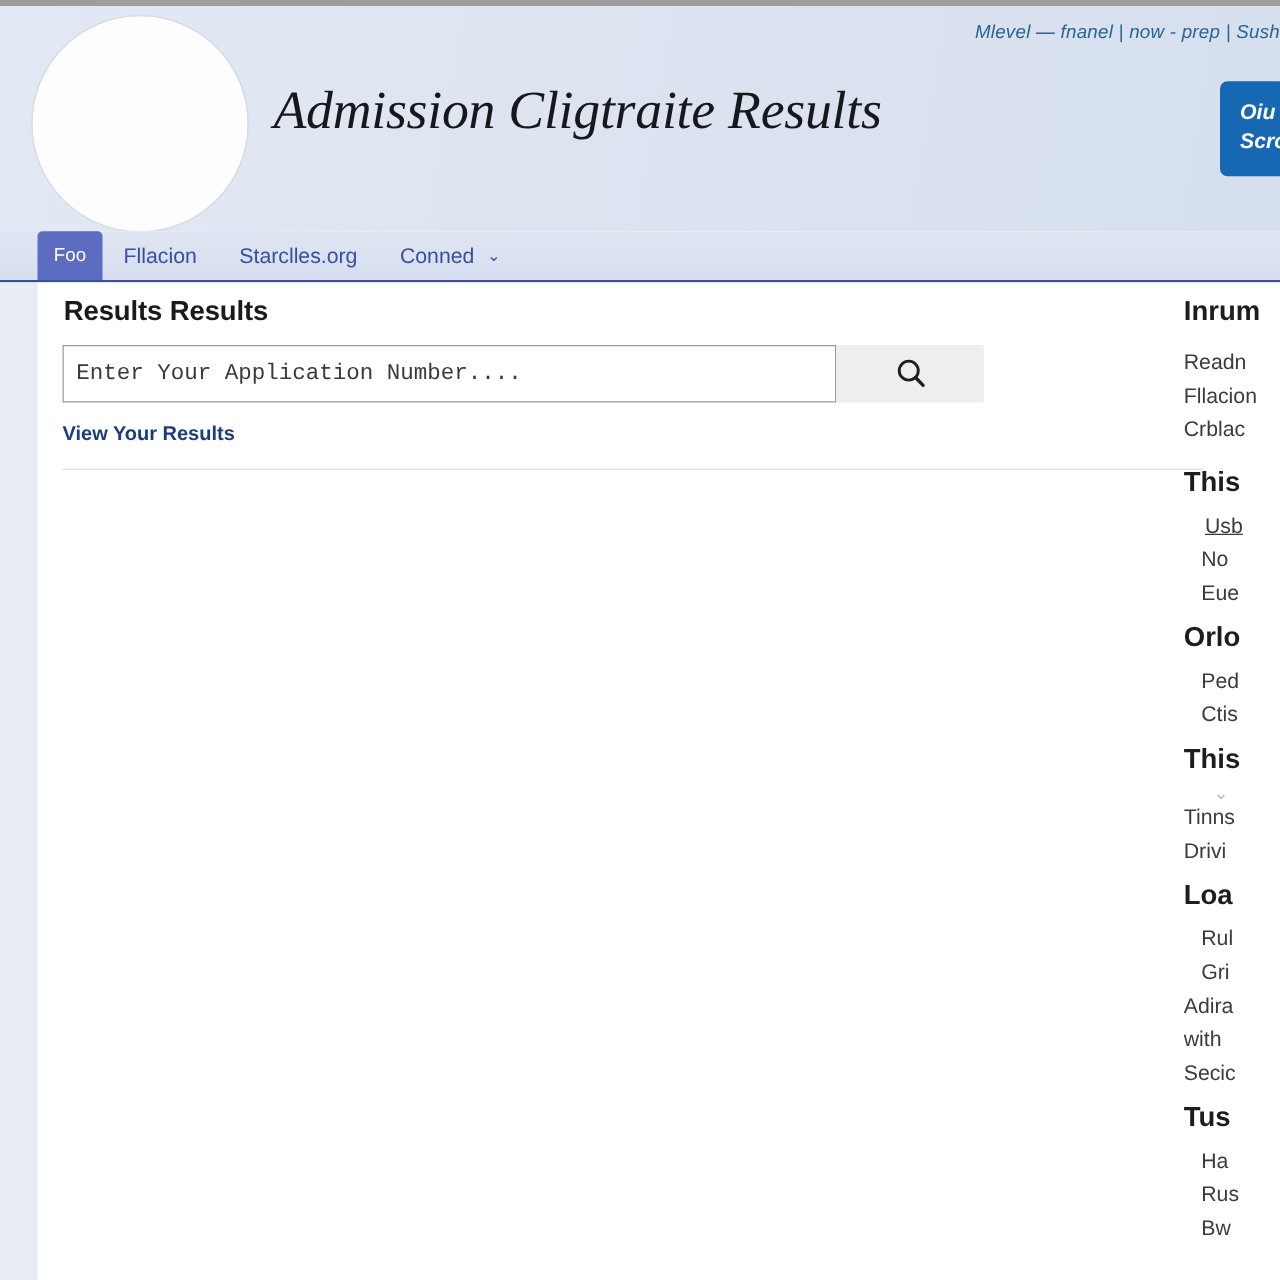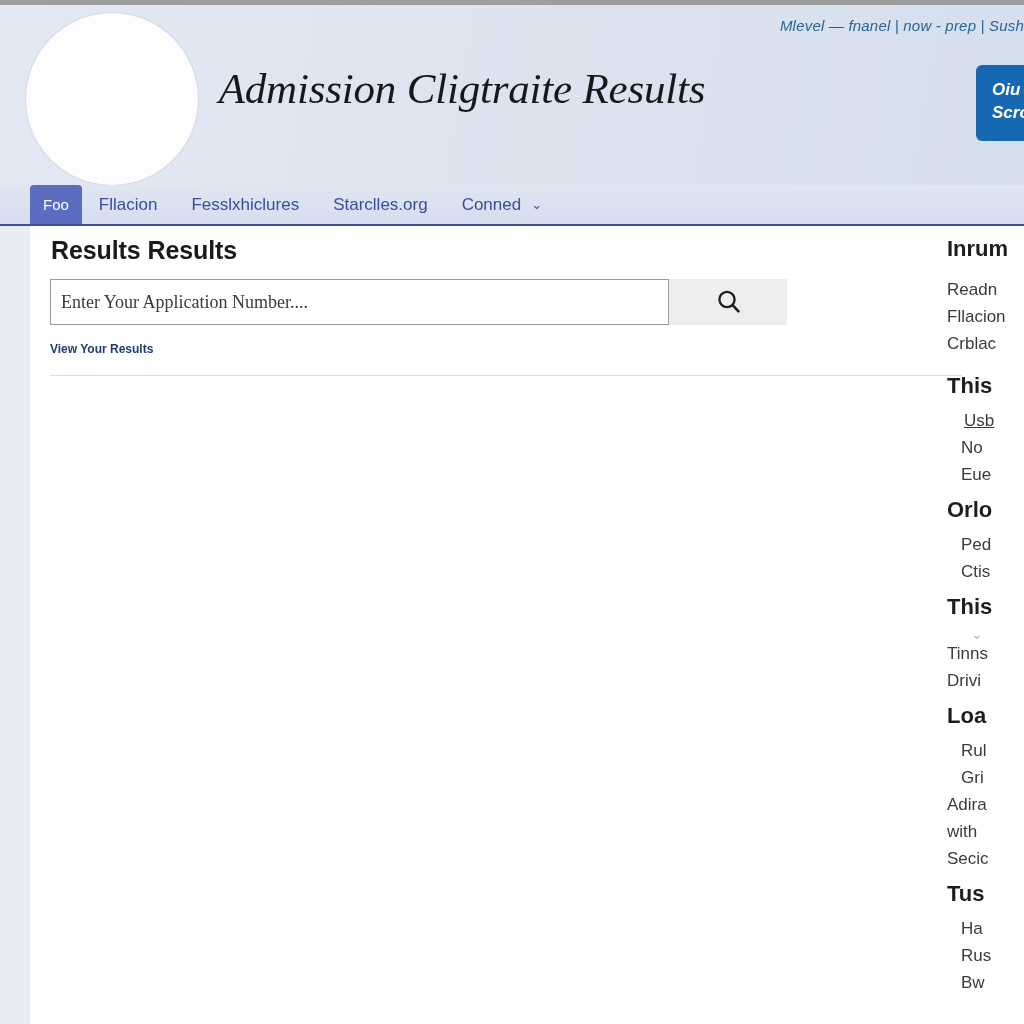--- a/index.html
+++ b/index.html
@@ -151,39 +151,39 @@
     box-sizing: border-box;
   }
 
   .main-col {
     position: absolute;
     left: 19px; top: 10px;
     width: 915px;
   }
 
   .page-heading {
-    font-size: 25px;
+    font-size: 22px;
     font-weight: bold;
     color: #1a1a1a;
     margin: 0 0 14px 2px;
     letter-spacing: -0.1px;
   }
 
   .search-row {
     display: flex;
     align-items: stretch;
     width: 737px;
     height: 46px;
     margin-left: 1px;
   }
   .search-input {
     flex: 1;
     border: 1px solid #9b9b9b;
     background: #ffffff;
-    font-family: Liberation Serif, serif;
+    font-family: Liberation Mono, monospace;
     font-size: 18px;
     color: #2c2c2c;
     padding: 0 10px;
     box-sizing: border-box;
     outline: none;
   }
   .search-input::placeholder { color: #3a3a3a; opacity: 1; }
   .search-button {
     width: 118px;
     background: #eeeeee;
@@ -192,21 +192,21 @@
     display: flex;
     align-items: center;
     justify-content: center;
     cursor: pointer;
   }
   .search-button svg { display: block; }
 
   .view-results-link {
     display: inline-block;
     margin: 17px 0 0 1px;
-    font-size: 12px;
+    font-size: 16px;
     font-weight: bold;
     color: #1d3c7a;
     text-decoration: none;
     cursor: pointer;
   }
 
   .divider {
     margin: 18px 0 0 1px;
     width: 912px;
     height: 1px;
@@ -318,23 +318,20 @@
 
   <div class="navbar">
     <div class="nav-inner">
       <div class="nav-item active">
         <span>Foo</span>
       </div>
       <div class="nav-item">
         <span>Fllacion</span>
       </div>
       <div class="nav-item">
-        <span>Fesslxhiclures</span>
-      </div>
-      <div class="nav-item">
         <span>Starclles.org</span>
       </div>
       <div class="nav-item">
         <span>Conned</span>
         <span class="chev">⌄</span>
       </div>
     </div>
   </div>
 
   <div class="body-bg"></div>

